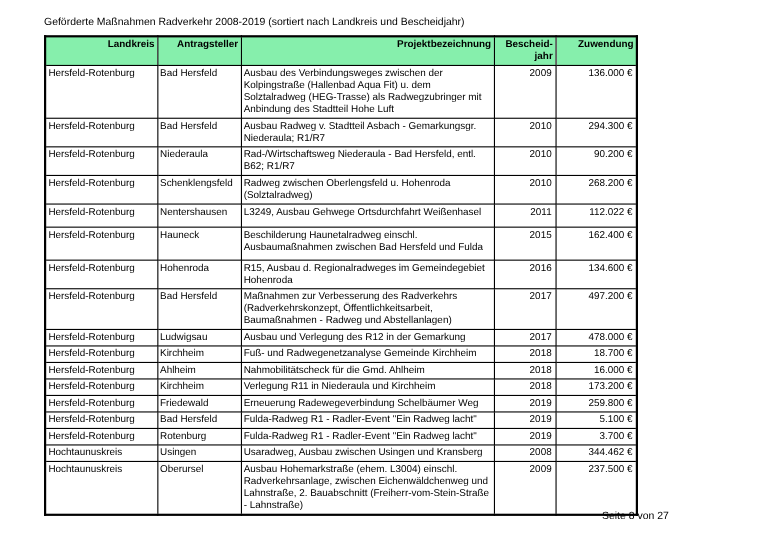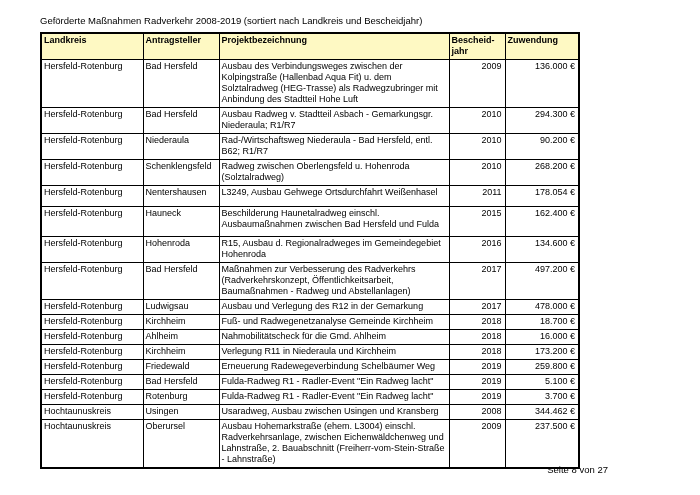--- a/index.html
+++ b/index.html
@@ -36,22 +36,22 @@
   table.funding th, table.funding td {
     border: 1px solid #000000;
     vertical-align: top;
     font-size: 9px;
     line-height: 11px;
     padding: 1px 2px 2px 2px;
     overflow: hidden;
     word-wrap: break-word;
   }
   table.funding th {
-    background: #fef9c3;
-    text-align: left;
+    background: #86efac;
+    text-align: right;
     font-weight: bold;
     white-space: pre-line;
   }
   table.funding td.num {
     text-align: right;
     padding-right: 3px;
     white-space: nowrap;
   }
   .page-footer {
     position: absolute;
@@ -117,21 +117,21 @@
           <td>Schenklengsfeld</td>
           <td>Radweg zwischen Oberlengsfeld u. Hohenroda (Solztalradweg)</td>
           <td class="num">2010</td>
           <td class="num">268.200 €</td>
         </tr>
         <tr style="height: 21px;">
           <td>Hersfeld-Rotenburg</td>
           <td>Nentershausen</td>
           <td>L3249, Ausbau Gehwege Ortsdurchfahrt Weißenhasel</td>
           <td class="num">2011</td>
-          <td class="num">178.054 €</td>
+          <td class="num">112.022 €</td>
         </tr>
         <tr style="height: 30px;">
           <td>Hersfeld-Rotenburg</td>
           <td>Hauneck</td>
           <td>Beschilderung Haunetalradweg einschl. Ausbaumaßnahmen zwischen Bad Hersfeld und Fulda</td>
           <td class="num">2015</td>
           <td class="num">162.400 €</td>
         </tr>
         <tr>
           <td>Hersfeld-Rotenburg</td>

